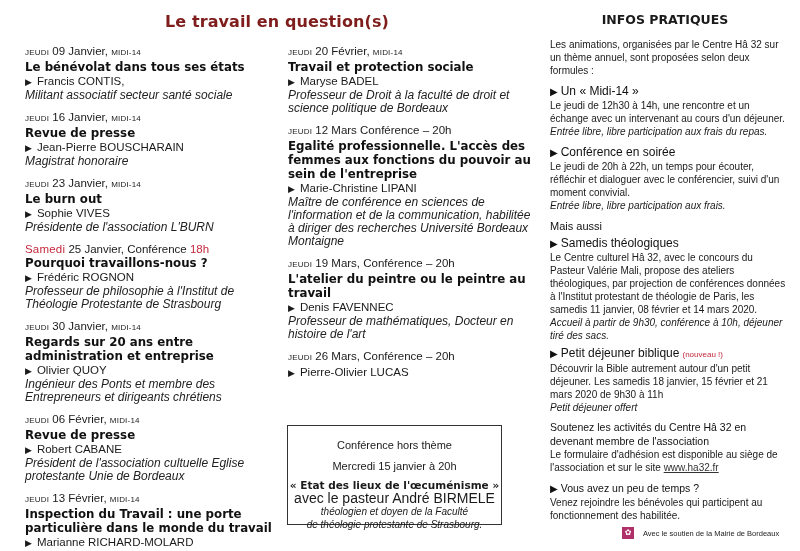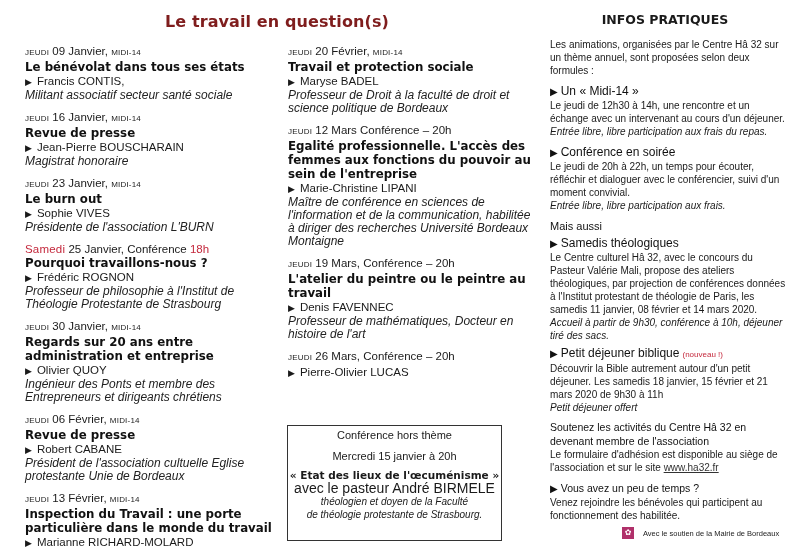--- a/index.html
+++ b/index.html
@@ -21,22 +21,22 @@
   .date.red .dayname, .date.red .time { color: #c4283c; font-size: 11.5px; text-transform: none; }
   .ev-title {
     font-family: "DejaVu Sans", sans-serif; font-weight: bold; font-size: 11.8px;
     line-height: 14px; color: #111;
   }
   .speaker { font-size: 11.5px; line-height: 14px; color: #1a1a1a; }
   .speaker .tri { font-size: 9px; margin-right: 5px; }
   .role { font-size: 12px; line-height: 13px; font-style: italic; color: #222; }
 
   .box {
-    position: absolute; left: 287px; top: 425px; width: 215px; height: 116px;
-    border: 1px solid #333; text-align: center; padding-top: 2px;
+    position: absolute; left: 287px; top: 425px; width: 215px; height: 100px;
+    border: 1px solid #333; text-align: center; padding-top: 12px;
   }
   .box .b1 { font-size: 11px; line-height: 14px; margin-bottom: 7px; }
   .box .b2 { font-size: 11px; line-height: 14px; margin-bottom: 6px; }
   .box .b3 { font-family: "DejaVu Sans", sans-serif; font-weight: bold; font-size: 10.5px; line-height: 13px; }
   .box .b4 { font-size: 14px; line-height: 13px; }
   .box .b5 { font-size: 10px; line-height: 13px; font-style: italic; }
 
   .col-right { left: 550px; top: 12px; width: 240px; }
   .infos-title {
     font-family: "DejaVu Sans", sans-serif; font-weight: bold; font-size: 12.5px;

